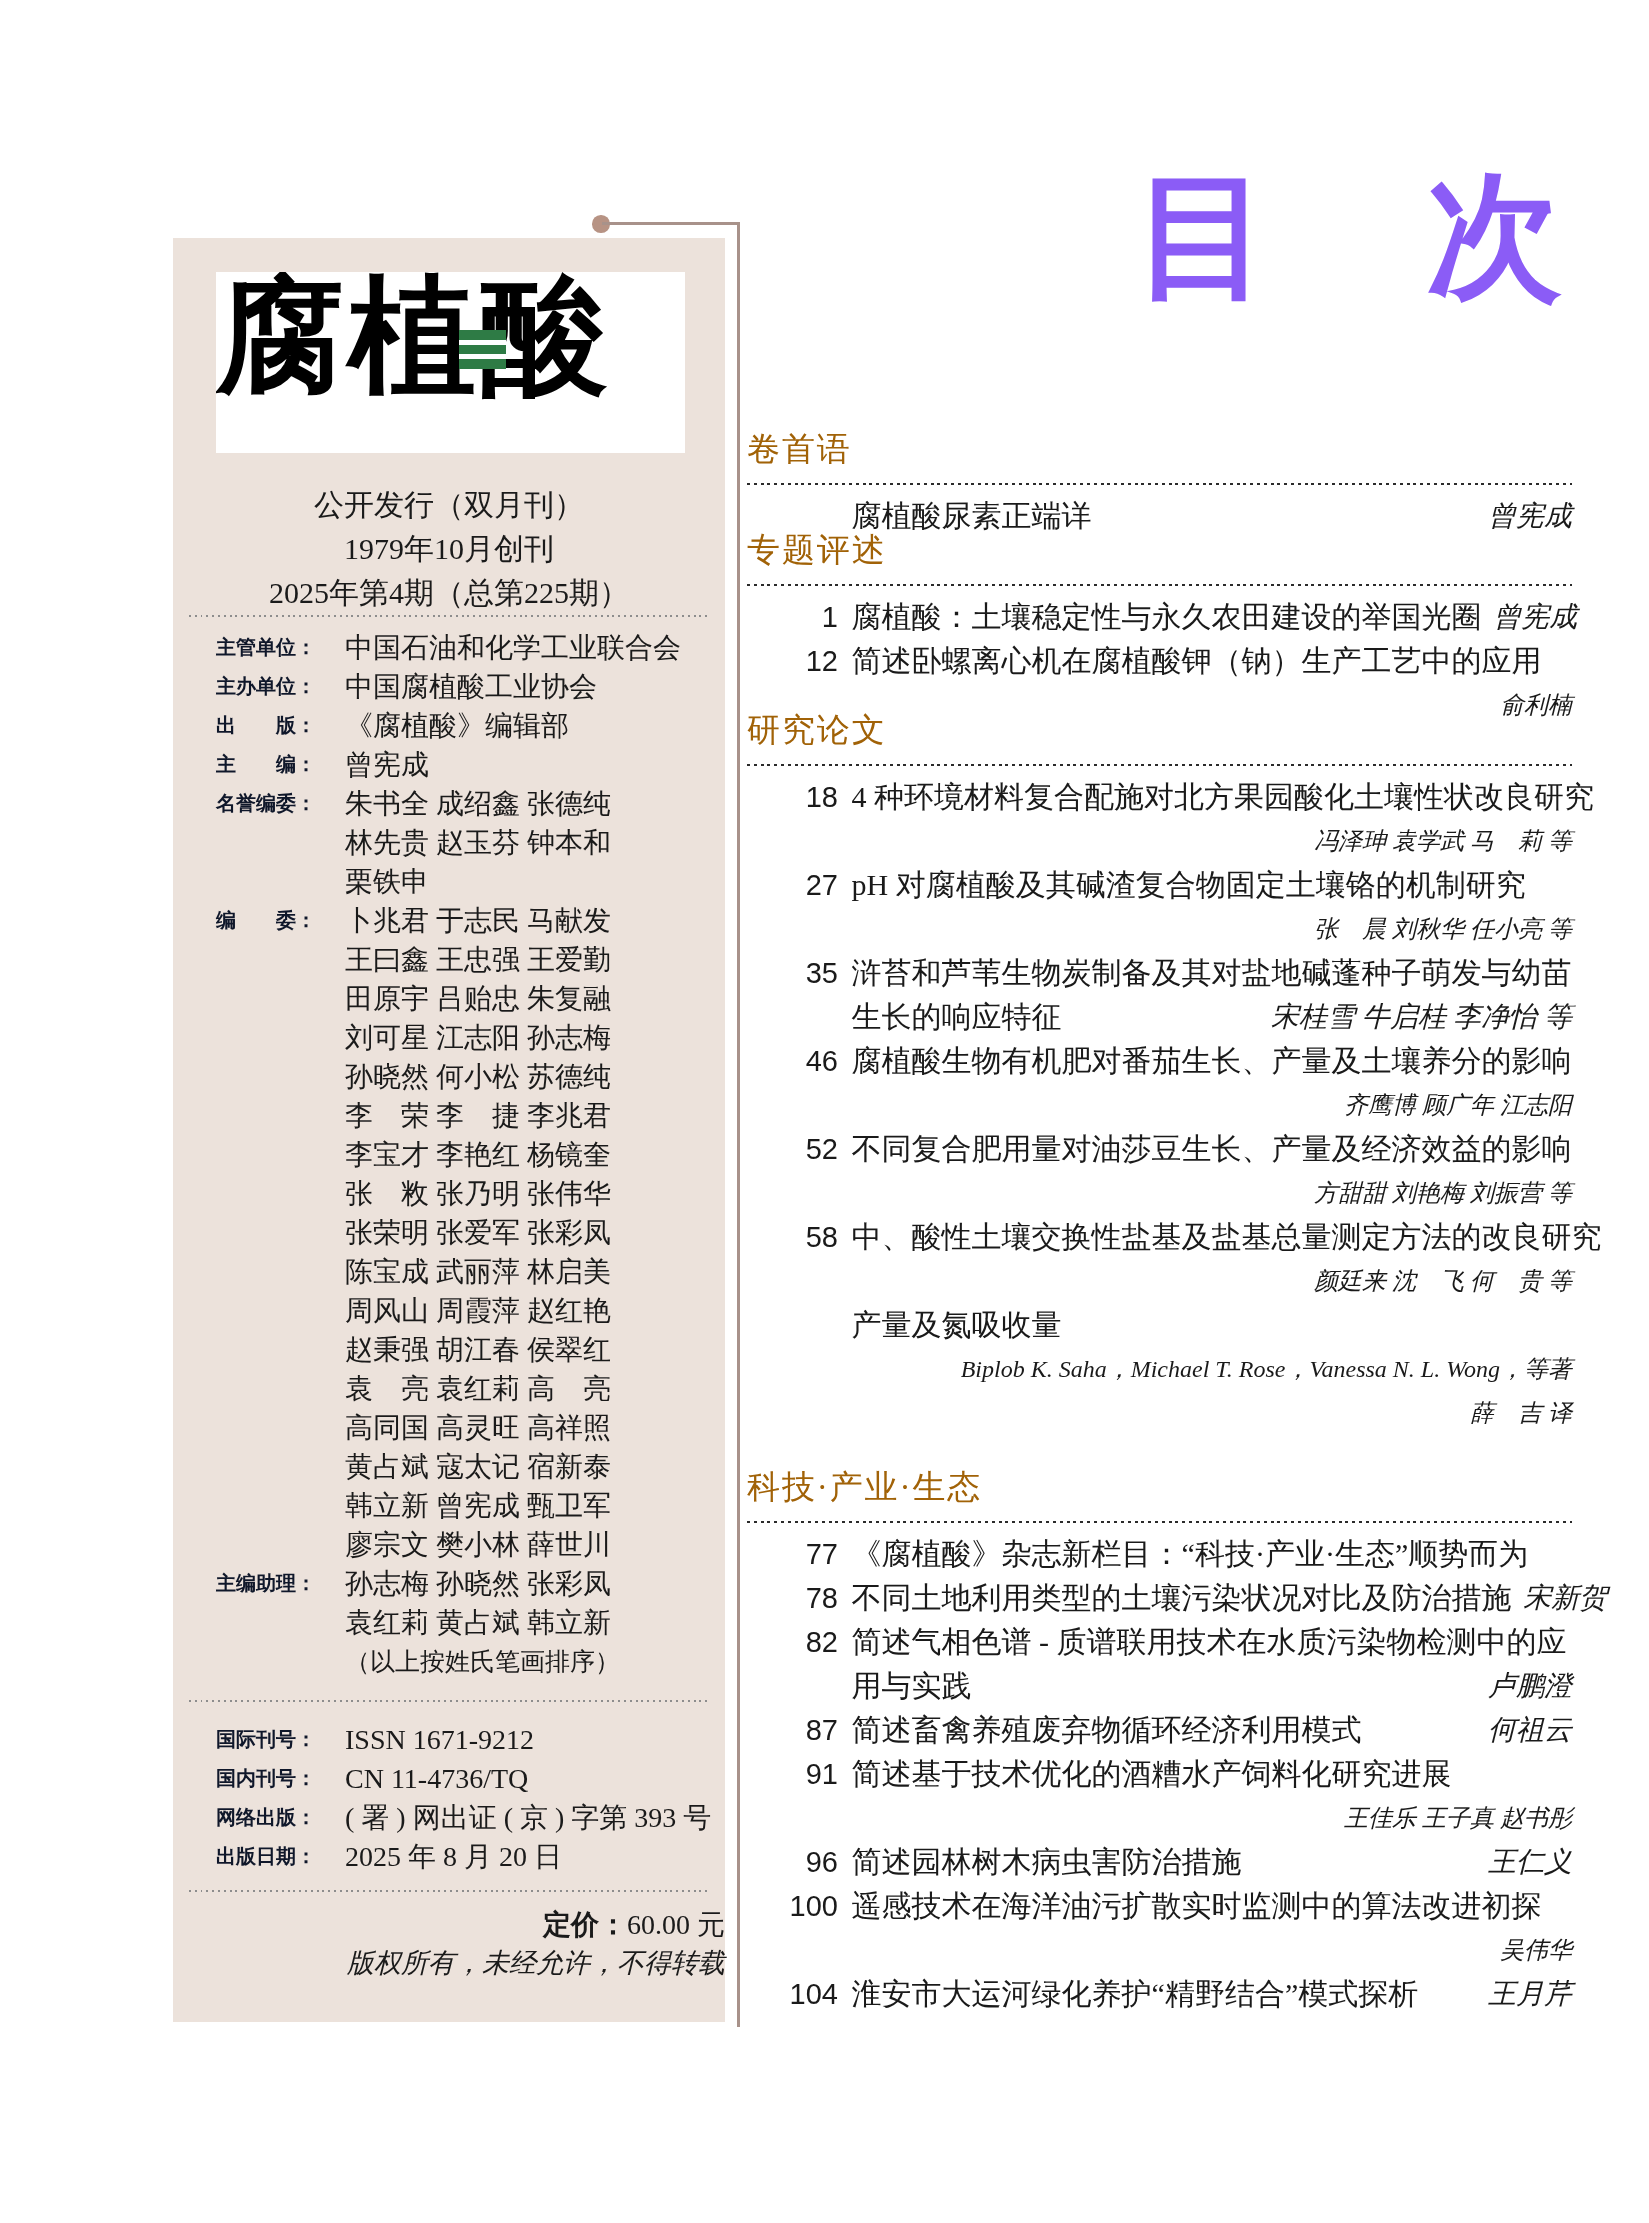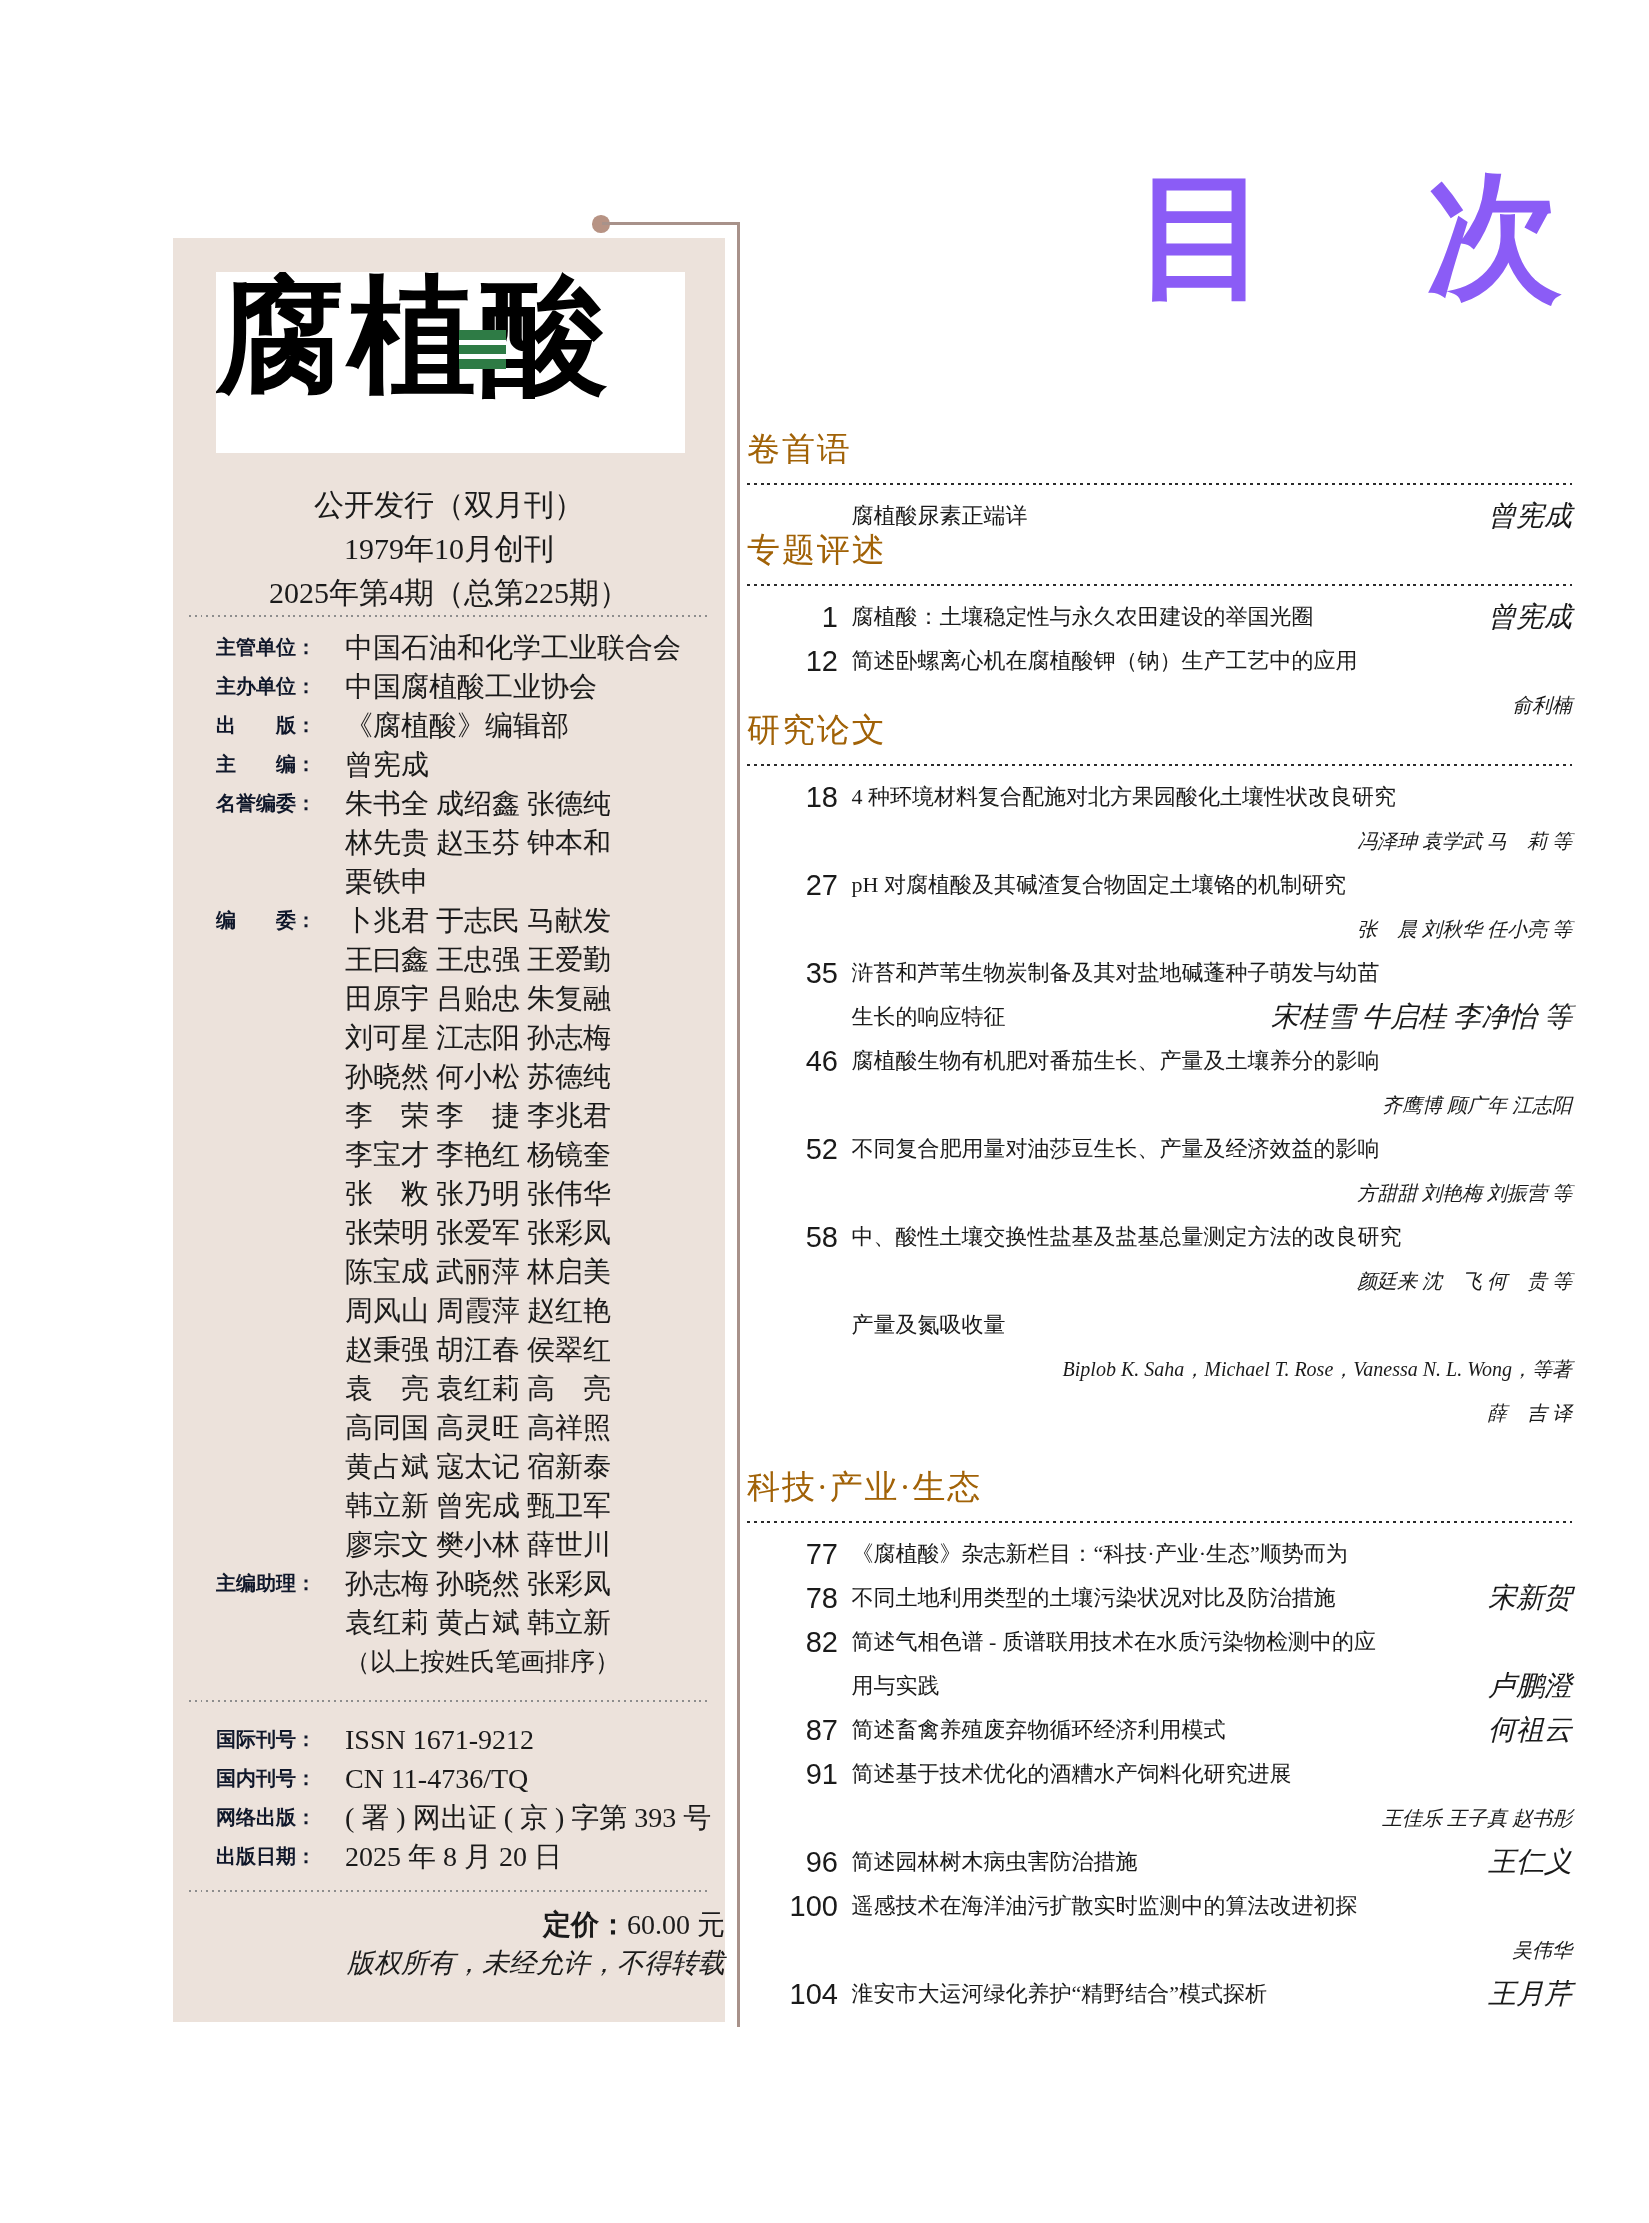--- a/index.html
+++ b/index.html
@@ -69,23 +69,23 @@
   }
   .tdotted{
     height:2.9px;margin:15.5px 0 8.7px 0;
     background:repeating-linear-gradient(to right,#2b2b2b 0 2.9px,transparent 2.9px 6.8px);
   }
   .trow{display:flex;height:44px;line-height:44px;white-space:nowrap;}
   .tnum{
     flex:0 0 91px;width:91px;text-align:right;padding-right:13.6px;
     font-family:"Liberation Sans","DejaVu Sans",sans-serif;font-size:29px;
   }
-  .ttitle{font-size:22px;}
+  .ttitle{font-size:30px;}
   .tauthor{margin-left:auto;padding-left:11.6px;font-style:italic;font-size:28px;}
-  .tauthor-full{width:100%;text-align:right;font-style:italic;font-size:20px;}
+  .tauthor-full{width:100%;text-align:right;font-style:italic;font-size:24px;}
 </style>
 </head>
 <body>
 
 <div class="sidebar">
   <div class="logo-box">
     <div class="logo-cn">腐植酸</div>
     <div class="logo-stripes"></div>
   </div>
   <div class="pub-lines" id="pub-lines">

